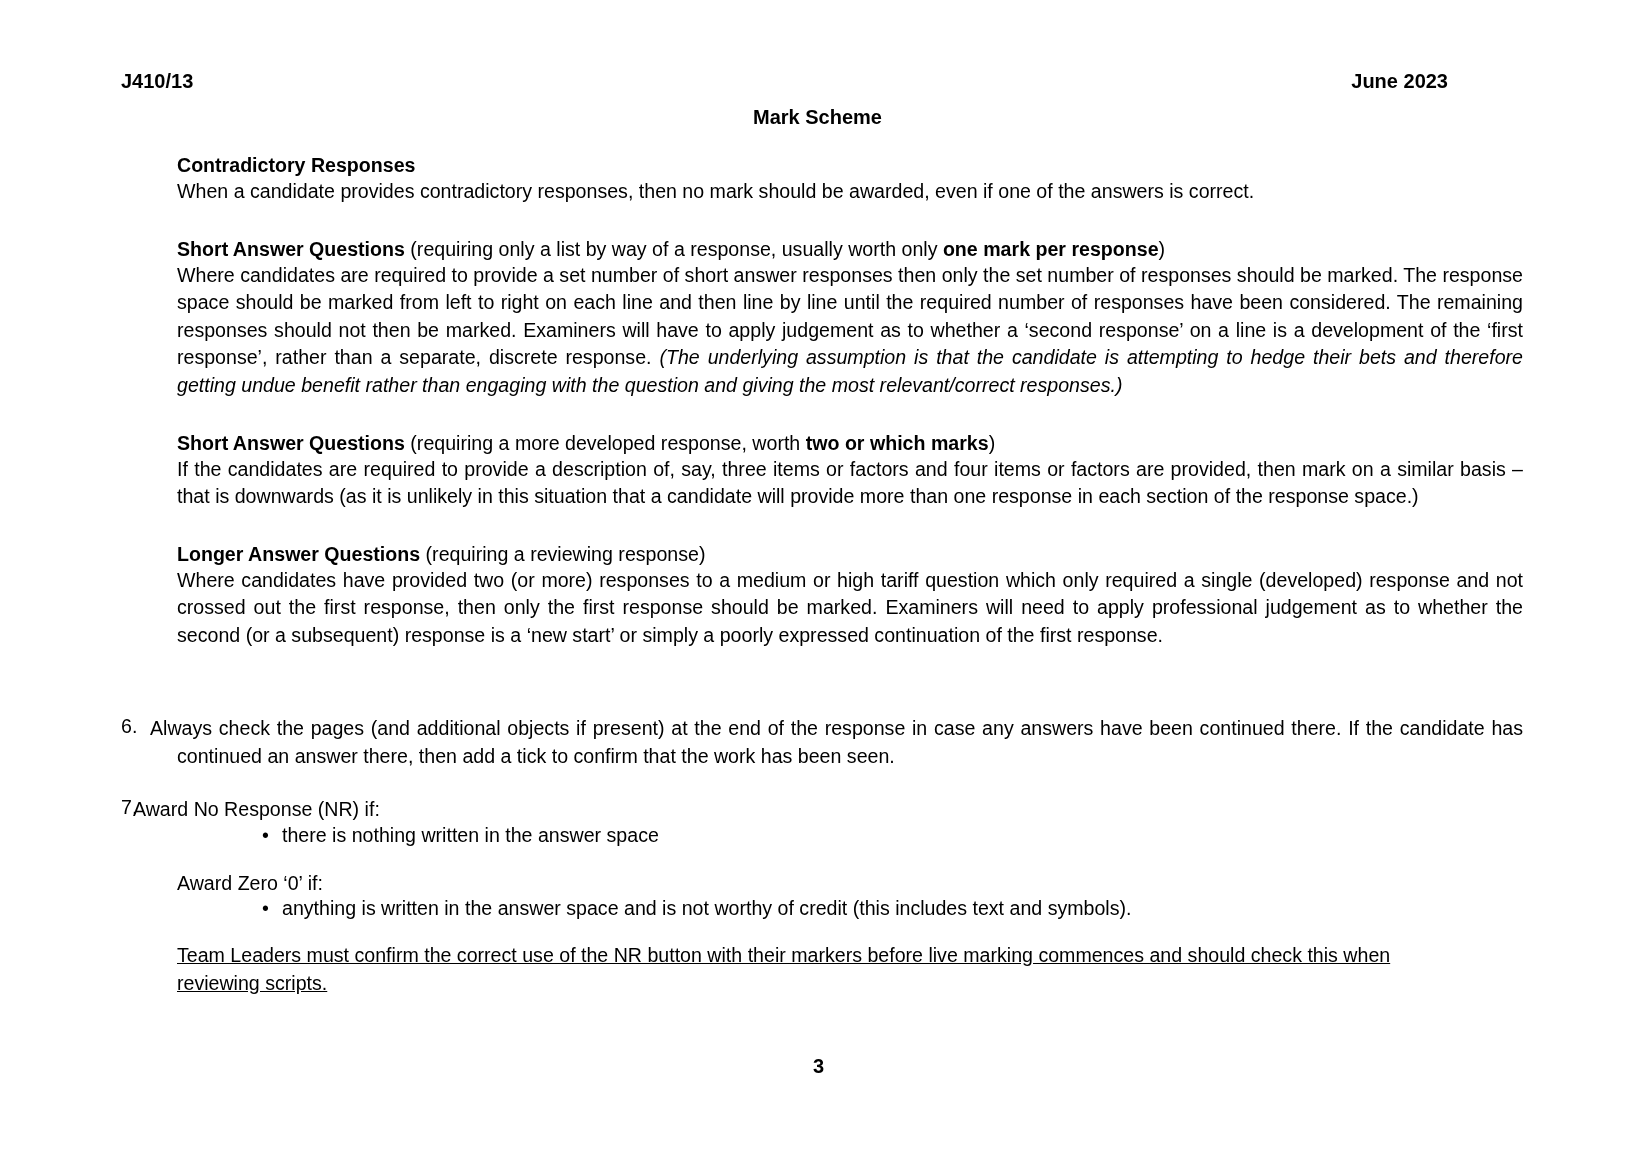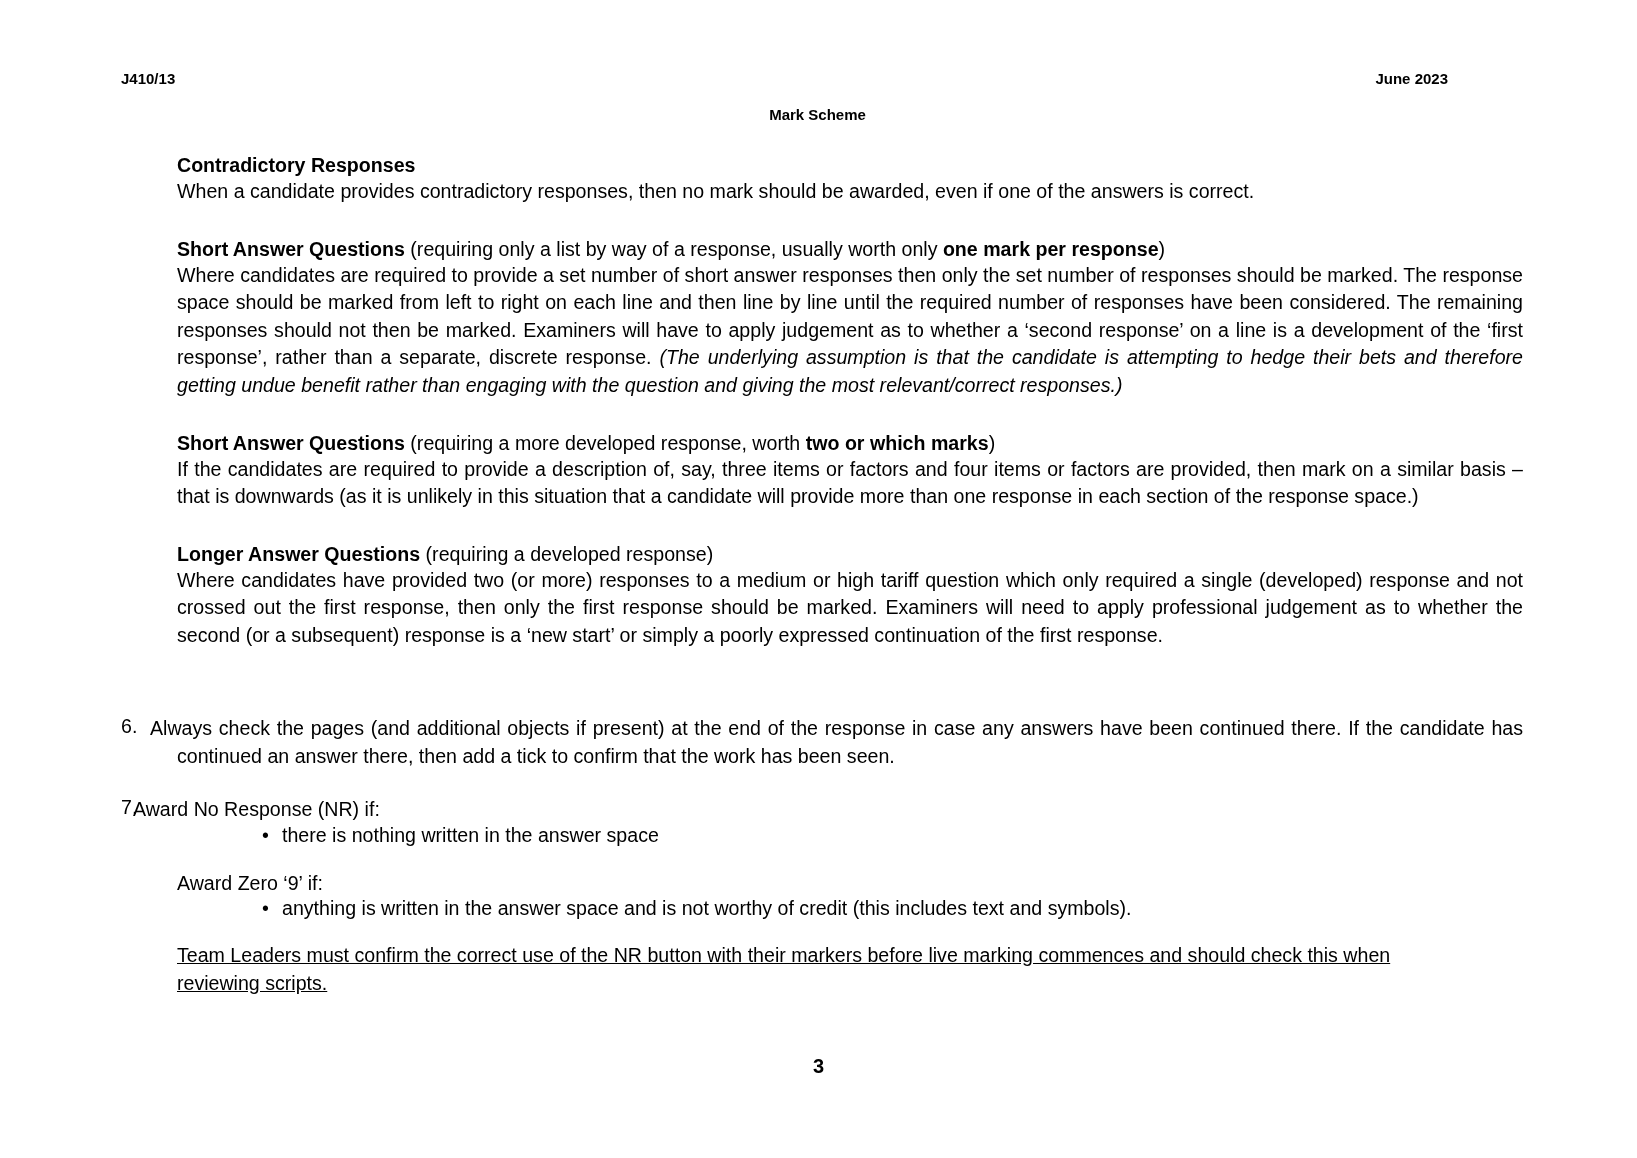--- a/index.html
+++ b/index.html
@@ -1,20 +1,20 @@
 <!DOCTYPE html>
 <html><head>
   <meta charset="utf-8">
   <style>
     html, body { margin: 0; padding: 0; background: #ffffff; }
     body {
       width: 1637px; height: 1158px; position: relative; overflow: hidden;
       font-family: "Liberation Sans", sans-serif; color: #000; font-size: 19.6px;
     }
-    .header { position: absolute; top: 70px; left: 117px; right: 175px; height: 26px; font-weight: bold; font-size: 15px; }
+    .header { position: absolute; top: 70px; left: 117px; right: 175px; height: 26px; font-weight: bold; font-size: 20px; }
     .header .left { position: absolute; left: 4px; top: 0; }
     .header .center { position: absolute; left: 0; right: 0; text-align: center; top: 0; padding-left: 56px; margin-top: 36px; }
     .header .right { position: absolute; right: 14px; top: 0; }
     .content { position: absolute; left: 177px; width: 1346px; top: 152px; }
     .para { line-height: 27.6px; text-align: justify; margin: 0; }
     .para-head { line-height: 26px; margin: 0; }
     .block { margin-bottom: 30px; }
     b { font-weight: bold; }
     i { font-style: italic; }
     .numbered { position: absolute; left: 121px; width: 1402px; }
@@ -45,41 +45,41 @@
     <p class="para-head"><b>Short Answer Questions</b><span> (requiring only a list by way of a response, usually worth only </span><b>one mark per response</b><span>)</span></p>
     <p class="para"><span>Where candidates are required to provide a set number of short answer responses then only the set number of responses should be marked. The response space should be marked from left to right on each line and then line by line until the required number of responses have been considered.  The remaining responses should not then be marked. Examiners will have to apply judgement as to whether a ‘second response’ on a line is a development of the ‘first response’, rather than a separate, discrete response.  </span><i>(The underlying assumption is that the candidate is attempting to hedge their bets and therefore getting undue benefit rather than engaging with the question and giving the most relevant/correct responses.)</i></p>
   </div>
 
   <div class="block">
     <p class="para-head"><b>Short Answer Questions</b><span> (requiring a more developed response, worth </span><b>two or which marks</b><span>)</span></p>
     <p class="para">If the candidates are required to provide a description of, say, three items or factors and four items or factors are provided, then mark on a similar basis – that is downwards (as it is unlikely in this situation that a candidate will provide more than one response in each section of the response space.)</p>
   </div>
 
   <div class="block">
-    <p class="para-head"><b>Longer Answer Questions</b><span> (requiring a developed response)</span></p>
+    <p class="para-head"><b>Longer Answer Questions</b><span> (requiring a reviewing response)</span></p>
     <p class="para">Where candidates have provided two (or more) responses to a medium or high tariff question which only required a single (developed) response and not crossed out the first response, then only the first response should be marked. Examiners will need to apply professional judgement as to whether the second (or a subsequent) response is a ‘new start’ or simply a poorly expressed continuation of the first response.</p>
   </div>
 </div>
 
 <div class="numbered" style="top:715px;">
   <span class="num">6.</span>
   <div class="text" style="margin-left:56px; text-indent:-27px;">Always check the pages (and additional objects if present) at the end of the response in case any answers have been continued there. If the candidate has continued an answer there, then add a tick to confirm that the work has been seen.</div>
 </div>
 
 <div class="numbered" style="top:796px;">
   <span class="num">7.</span>
   <div class="text" style="margin-left:12px;">Award No Response (NR) if:</div>
 </div>
 
 <div class="bullet" style="top:824px;">
   <span class="dot">•</span>
   <span class="btext">there is nothing written in the answer space</span>
 </div>
 
-<div class="plain" style="top:870px;">Award Zero ‘9’ if:</div>
+<div class="plain" style="top:870px;">Award Zero ‘0’ if:</div>
 
 <div class="bullet" style="top:897px;">
   <span class="dot">•</span>
   <span class="btext">anything is written in the answer space and is not worthy of credit (this includes text and symbols).</span>
 </div>
 
 <div class="plain" style="top:942px; width:1300px;text-decoration:underline;">Team Leaders must confirm the correct use of the NR button with their markers before live marking commences and should check this when reviewing scripts.</div>
 
 <div class="page-num" style="top:1055px;">3</div>
 

